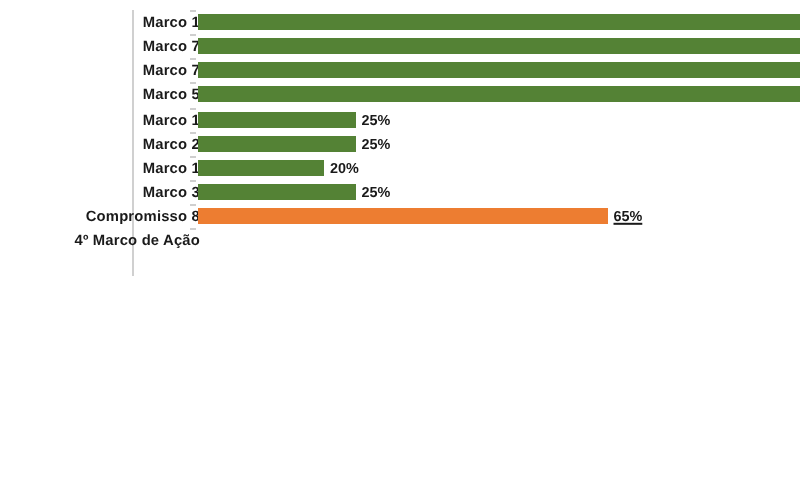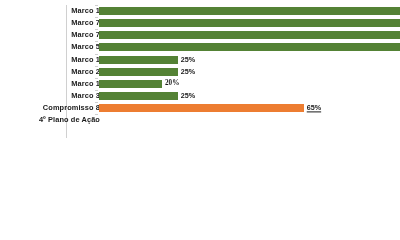--- a/index.html
+++ b/index.html
@@ -146,38 +146,38 @@
           <div class="bar-track">
             <div class="bar" style="width: 78.75px; background: rgb(84, 130, 53);"></div>
             <div class="bar-value" style="left: 81.75px;">25%</div>
           </div>
         </div>
         <div class="bar-row">
           <div class="cat-label">Marco 1</div>
           <div class="tick" style="top: 0px;"></div>
           <div class="bar-track">
             <div class="bar" style="width: 63px; background: rgb(84, 130, 53);"></div>
-            <div class="bar-value" style="left: 66px; font-family: Liberation Serif, serif;">20%</div>
+            <div class="bar-value" style="left: 66px;">20%</div>
           </div>
         </div>
         <div class="bar-row">
           <div class="cat-label">Marco 3</div>
           <div class="tick" style="top: 0px;"></div>
           <div class="bar-track">
             <div class="bar" style="width: 78.75px; background: rgb(84, 130, 53);"></div>
             <div class="bar-value" style="left: 81.75px;">25%</div>
           </div>
         </div>
         <div class="bar-row">
           <div class="cat-label">Compromisso 8</div>
           <div class="tick" style="top: 0px;"></div>
           <div class="bar-track">
             <div class="bar" style="width: 204.75px; background: rgb(237, 125, 49);"></div>
             <div class="bar-value" style="left: 207.75px; text-decoration: underline;">65%</div>
           </div>
         </div>
         <div class="bar-row">
-          <div class="cat-label">4º Plano de Ação</div>
+          <div class="cat-label">4º Marco de Ação</div>
           <div class="tick" style="top: 0px;"></div>
         </div>
       </div>
   </div>
 </div>
 
 </body></html>

